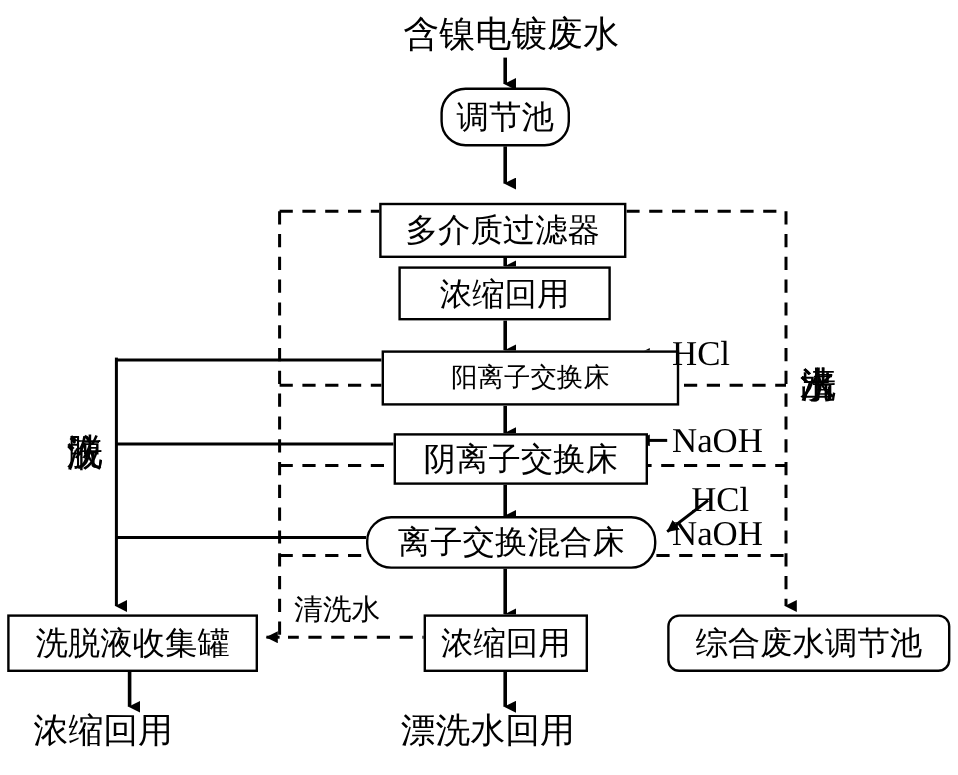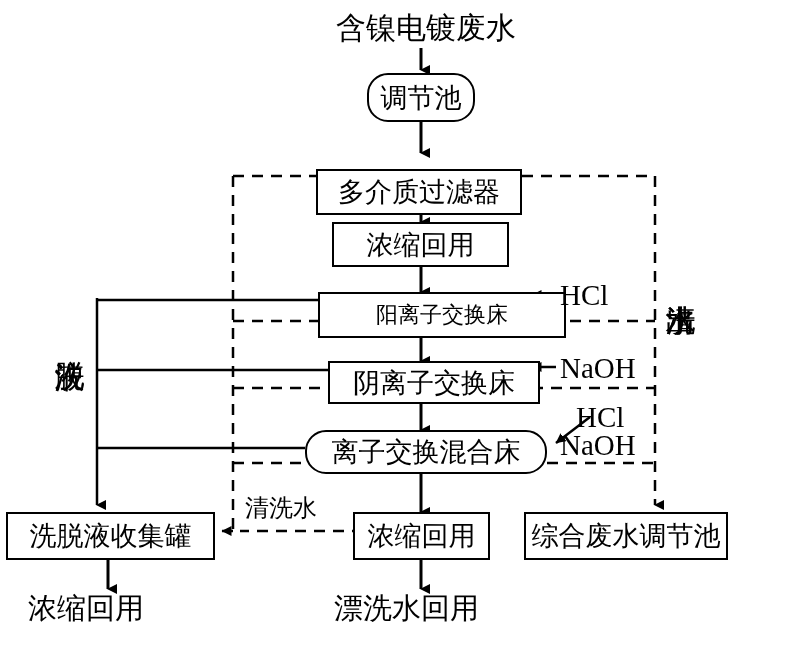--- a/index.html
+++ b/index.html
@@ -125,21 +125,21 @@
   <div class="node cn" style="left:318px; top:292px; width:248px; height:46px; font-size:22px;">阳离子交换床</div>
 
   <div class="node cn" style="left:328px; top:361px; width:212px; height:43px; font-size:27px;">阴离子交换床</div>
 
   <div class="node cn" style="left:305px; top:430px; width:242px; height:44px; font-size:27px;border-radius:21px;">离子交换混合床</div>
 
   <div class="node cn" style="left:6px; top:512px; width:209px; height:48px; font-size:27px;">洗脱液收集罐</div>
 
   <div class="node cn" style="left:353px; top:512px; width:137px; height:48px; font-size:27px;">浓缩回用</div>
 
-  <div class="node cn" style="left:524px; top:512px; width:204px; height:48px; font-size:27px;">综合废水调节池</div>
+  <div class="node cn" style="left:556px; top:512px; width:236px; height:48px; font-size:27px;border-radius:10px;">综合废水调节池</div>
 
   <div class="freetext lat" style="left:560px; top:279px; font-size:29px;">HCl</div>
 
   <div class="freetext lat" style="left:560px; top:352px; font-size:29px;">NaOH</div>
 
   <div class="freetext lat" style="left:576px; top:401px; font-size:29px;">HCl</div>
 
   <div class="freetext lat" style="left:560px; top:429px; font-size:29px;">NaOH</div>
 
   <div class="vtext cn" style="left:54px; top:337px; font-size:30px;">洗脱液</div>

